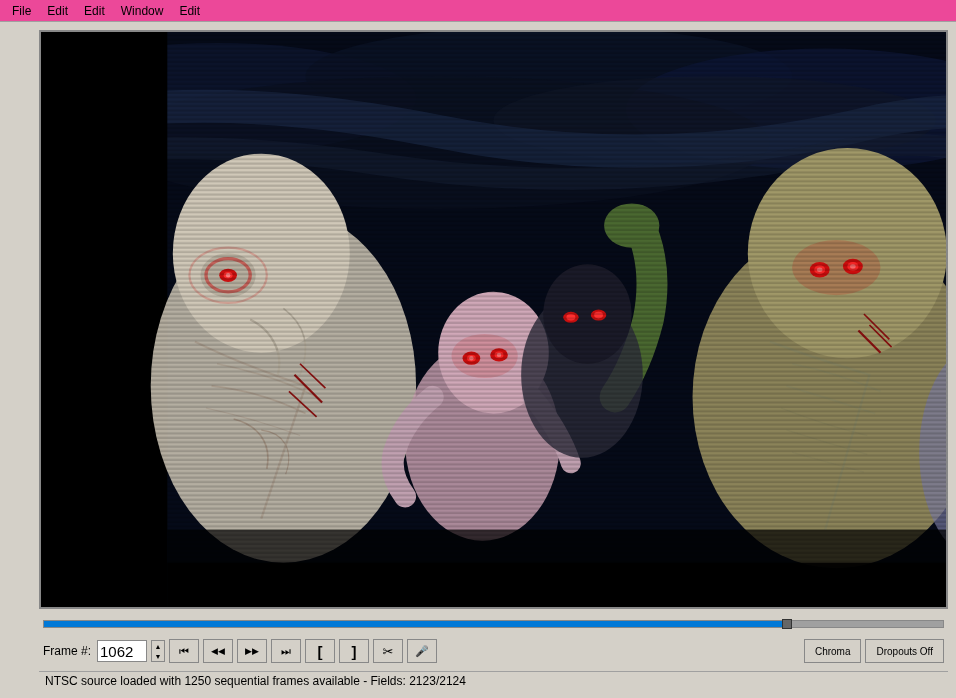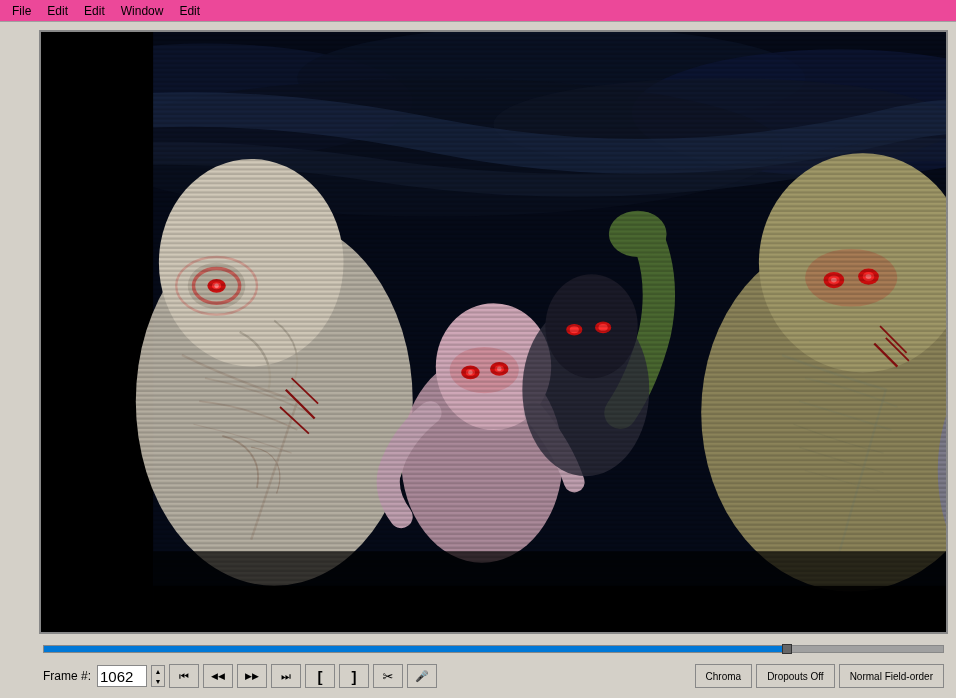--- a/index.html
+++ b/index.html
@@ -318,17 +318,19 @@
         <span style="font-size:13px;">✂</span>
       </button>
       <button class="transport-btn" title="Microphone">
         <span style="font-size:11px;">🎤</span>
       </button>
 
       <div class="spacer-flex"></div>
 
       <button class="action-btn">Chroma</button>
       <button class="action-btn">Dropouts Off</button>
-      <button class="action-btn">Normal Field-order</button>
     </div>
   </div>
 
+  <div id="statusbar">
+    <span>NTSC source loaded with 1250 sequential frames available   -  Fields: 2123/2124</span>
+  </div>
 </div>
 
 </body></html>

